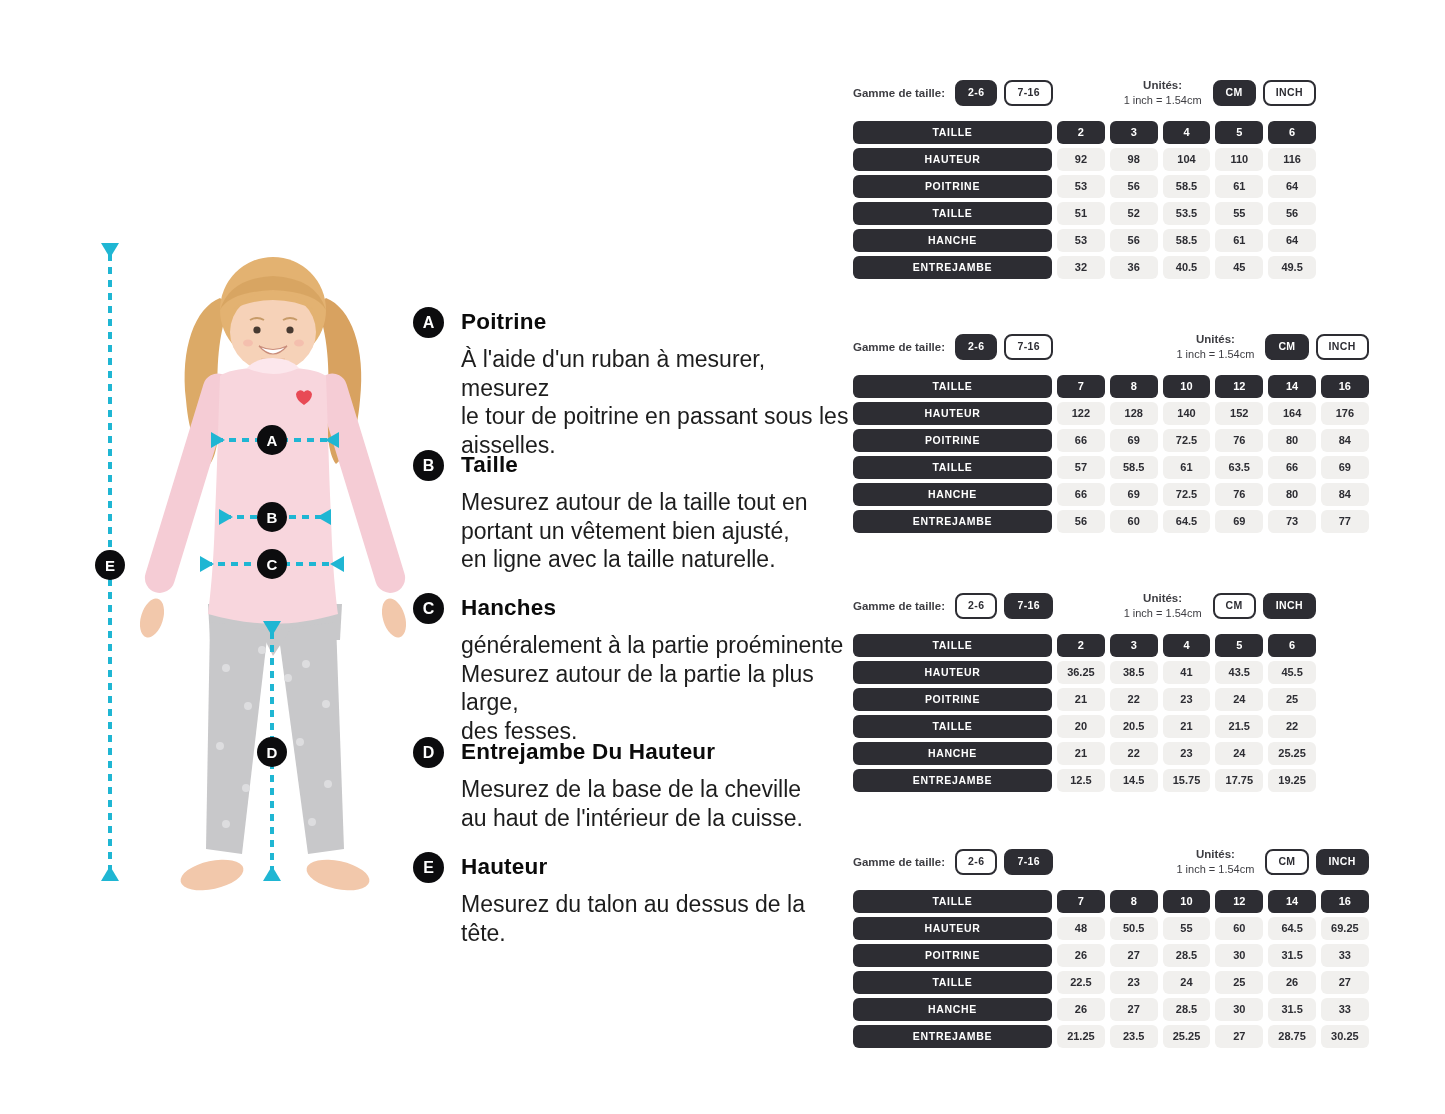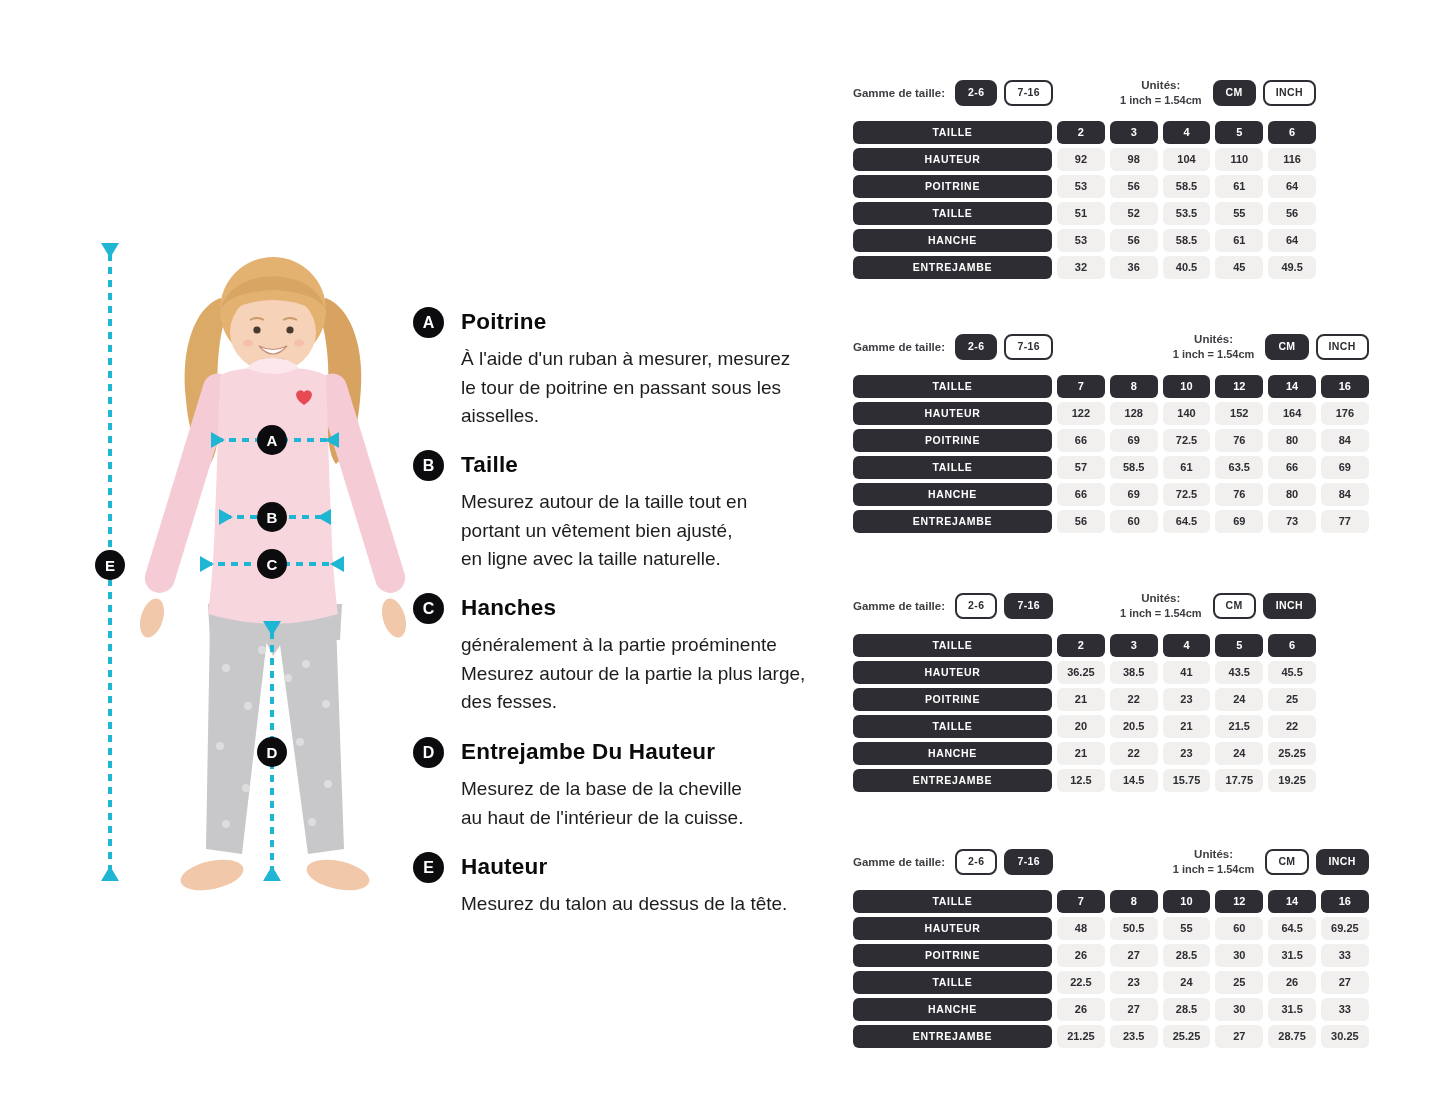--- a/index.html
+++ b/index.html
@@ -15,34 +15,34 @@
   .tri-up{border-left:9px solid transparent;border-right:9px solid transparent;border-bottom:15px solid #1fb6d3;}
   .tri-right{border-top:8px solid transparent;border-bottom:8px solid transparent;border-left:14px solid #1fb6d3;}
   .tri-left{border-top:8px solid transparent;border-bottom:8px solid transparent;border-right:14px solid #1fb6d3;}
   .m-badge{position:absolute;width:30px;height:30px;border-radius:50%;background:#0c0c0e;color:#fff;
            display:flex;align-items:center;justify-content:center;font-weight:700;font-size:15px;z-index:5;}
 
   
   .ins-section{position:absolute;left:413px;width:440px;display:flex;gap:17px;}
   .ins-badge{position:static;flex:0 0 31px;width:31px;height:31px;font-size:16px;}
   .ins-title{font-size:22.5px;font-weight:800;color:#0b0b0b;letter-spacing:.2px;margin:2px 0 10px;}
-  .ins-line{font-size:19px;line-height:28.5px;color:#1d1d1d;}
+  .ins-line{font-size:23px;line-height:28.5px;color:#1d1d1d;}
 
   
   .tables-area{position:absolute;left:853px;top:0;width:560px;height:952px;}
   .tbl-block{position:absolute;left:0;}
   .tbl-controls{display:flex;justify-content:space-between;align-items:center;height:27px;margin-bottom:15px;}
   .ctl-group{display:flex;align-items:center;gap:7px;}
   .ctl-label{font-size:11.5px;font-weight:700;color:#3d3d42;margin-right:3px;}
   .pill{height:26px;padding:0 11px;border-radius:8px;border:2px solid #2d2d33;background:#fff;color:#2d2d33;
         font-weight:700;font-size:10.5px;letter-spacing:.4px;font-family:inherit;cursor:pointer;line-height:1;}
   .pill.sel{background:#2d2d33;color:#fff;}
   .units-text{text-align:center;margin-right:4px;line-height:1.3;}
   .u-label{font-size:11.5px;font-weight:700;color:#3d3d42;}
-  .u-note{font-size:11px;font-weight:700;color:#3d3d42;}
+  .u-note{font-size:11px;font-weight:400;color:#3d3d42;}
   .tbl-grid{display:flex;flex-direction:column;gap:4.5px;}
   .tbl-row{display:flex;gap:5px;}
   .cell{height:22.5px;border-radius:6px;display:flex;align-items:center;justify-content:center;box-sizing:border-box;}
   .cell.label{width:199px;background:#2d2d33;color:#fff;font-size:10.5px;font-weight:700;letter-spacing:.7px;}
   .cell.val{width:47.8px;font-size:11px;font-weight:700;color:#2d2d33;}
   .cell.val.dark{background:#2d2d33;color:#fff;}
   .cell.val.light{background:#f1f0ee;}
 </style>
 </head>
 <body>

